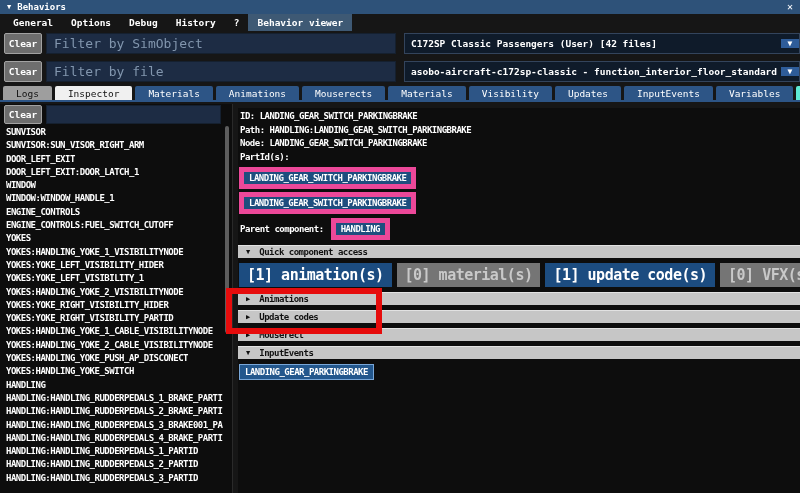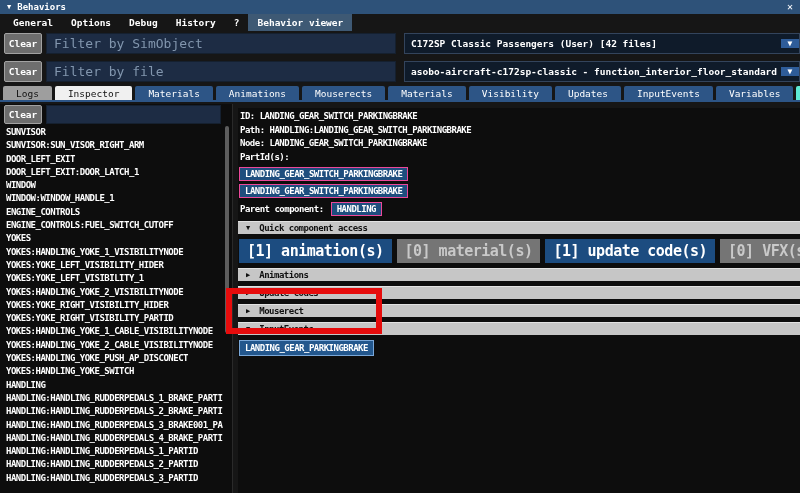--- a/index.html
+++ b/index.html
@@ -57,21 +57,21 @@
   .lp-list { position:absolute; top:22px; left:0; right:9px; bottom:0; overflow:hidden;
     font-size:9px; letter-spacing:-0.5px; font-weight:bold; }
   .list-item { height:13.3px; line-height:13.3px; padding-left:6px; white-space:nowrap; overflow:hidden; }
   .lp-scroll { position:absolute; top:22px; right:3px; width:4px; height:207px; background:#5d5d5d;
     border-radius:2px; }
 
   
   .right-panel { position:absolute; top:102px; left:238px; right:0; bottom:0; background:#0d0d0d;
     overflow:hidden; font-size:9px; letter-spacing:-0.5px; padding-top:2px;margin-top:6px; }
   .info-line { line-height:13.5px; white-space:nowrap; font-weight:bold; padding-left:2px; }
-  .chip { display:inline-block; background:#1e4e7e; border:1px solid #ec4899; color:#fff;
+  .chip { display:inline-block; background:#1e4e7e; border:5px solid #ec4899; color:#fff;
     padding:1px 5px; line-height:10px; font-size:9px; font-weight:bold; white-space:nowrap; }
   .chip-row { margin:3px 0 0 1px; }
   .parent-line { display:flex; align-items:center; gap:7px; margin:4px 0 0 2px; font-weight:bold; }
   .sec { height:13px; background:#c6c6c6; color:#111; display:flex; align-items:center; gap:9px;
     padding-left:8px; font-weight:bold; margin-top:5px; border-top:1px solid #e2e2e2; }
   .sec .arrow { font-size:7px; letter-spacing:0; }
   .quick-row { display:flex; gap:5px; margin:5px 0 0 1px; white-space:nowrap; overflow:hidden; }
   .qbtn { flex:none; padding:3px 8px; font-size:15px; font-weight:bold; }
   .qbtn.on { background:#1c4c80; color:#fff; }
   .qbtn.off { background:#757575; color:#c9c9c9; }

